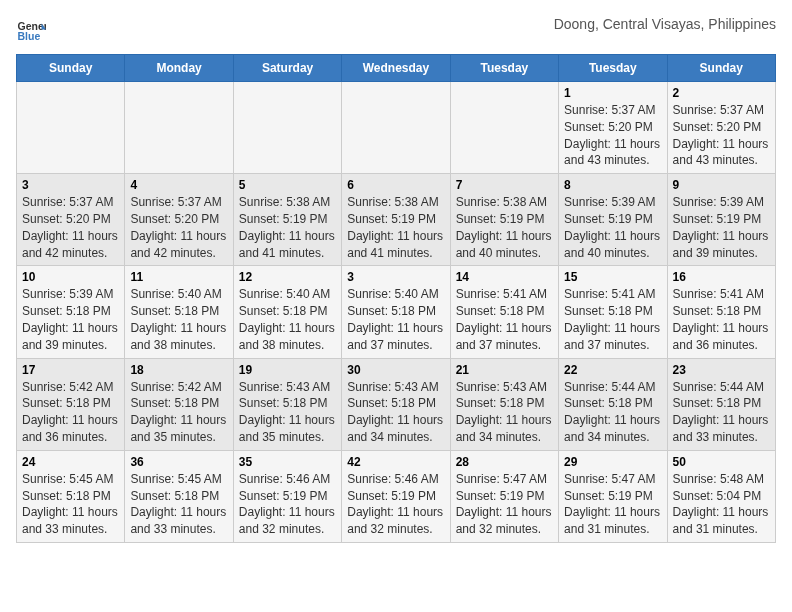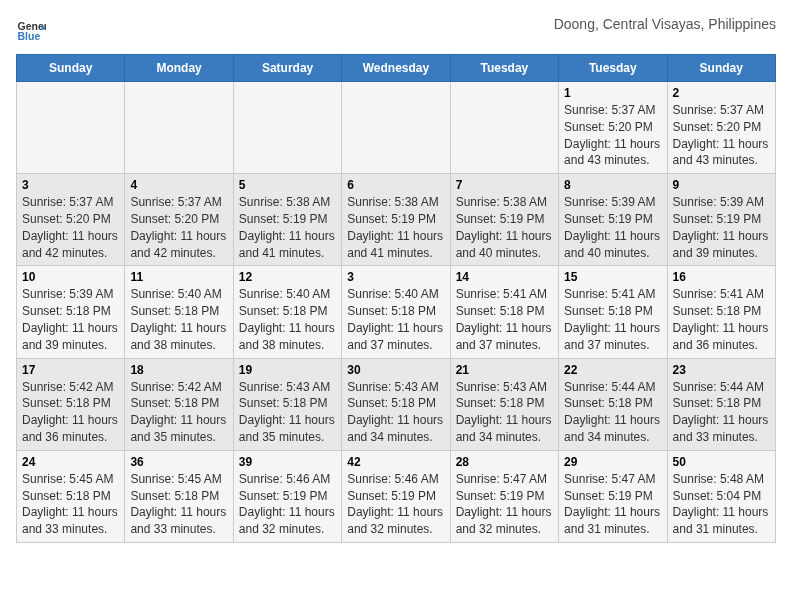--- a/index.html
+++ b/index.html
@@ -293,21 +293,21 @@
 and 33 minutes.</div>
         </td>
         <td>
           <span class="day-num">36</span>
           <div class="day-info" style="white-space: pre-line;">Sunrise: 5:45 AM
 Sunset: 5:18 PM
 Daylight: 11 hours
 and 33 minutes.</div>
         </td>
         <td>
-          <span class="day-num">39</span>
+          <span class="day-num">35</span>
           <div class="day-info" style="white-space: pre-line;">Sunrise: 5:46 AM
 Sunset: 5:19 PM
 Daylight: 11 hours
 and 32 minutes.</div>
         </td>
         <td>
           <span class="day-num">42</span>
           <div class="day-info" style="white-space: pre-line;">Sunrise: 5:46 AM
 Sunset: 5:19 PM
 Daylight: 11 hours

